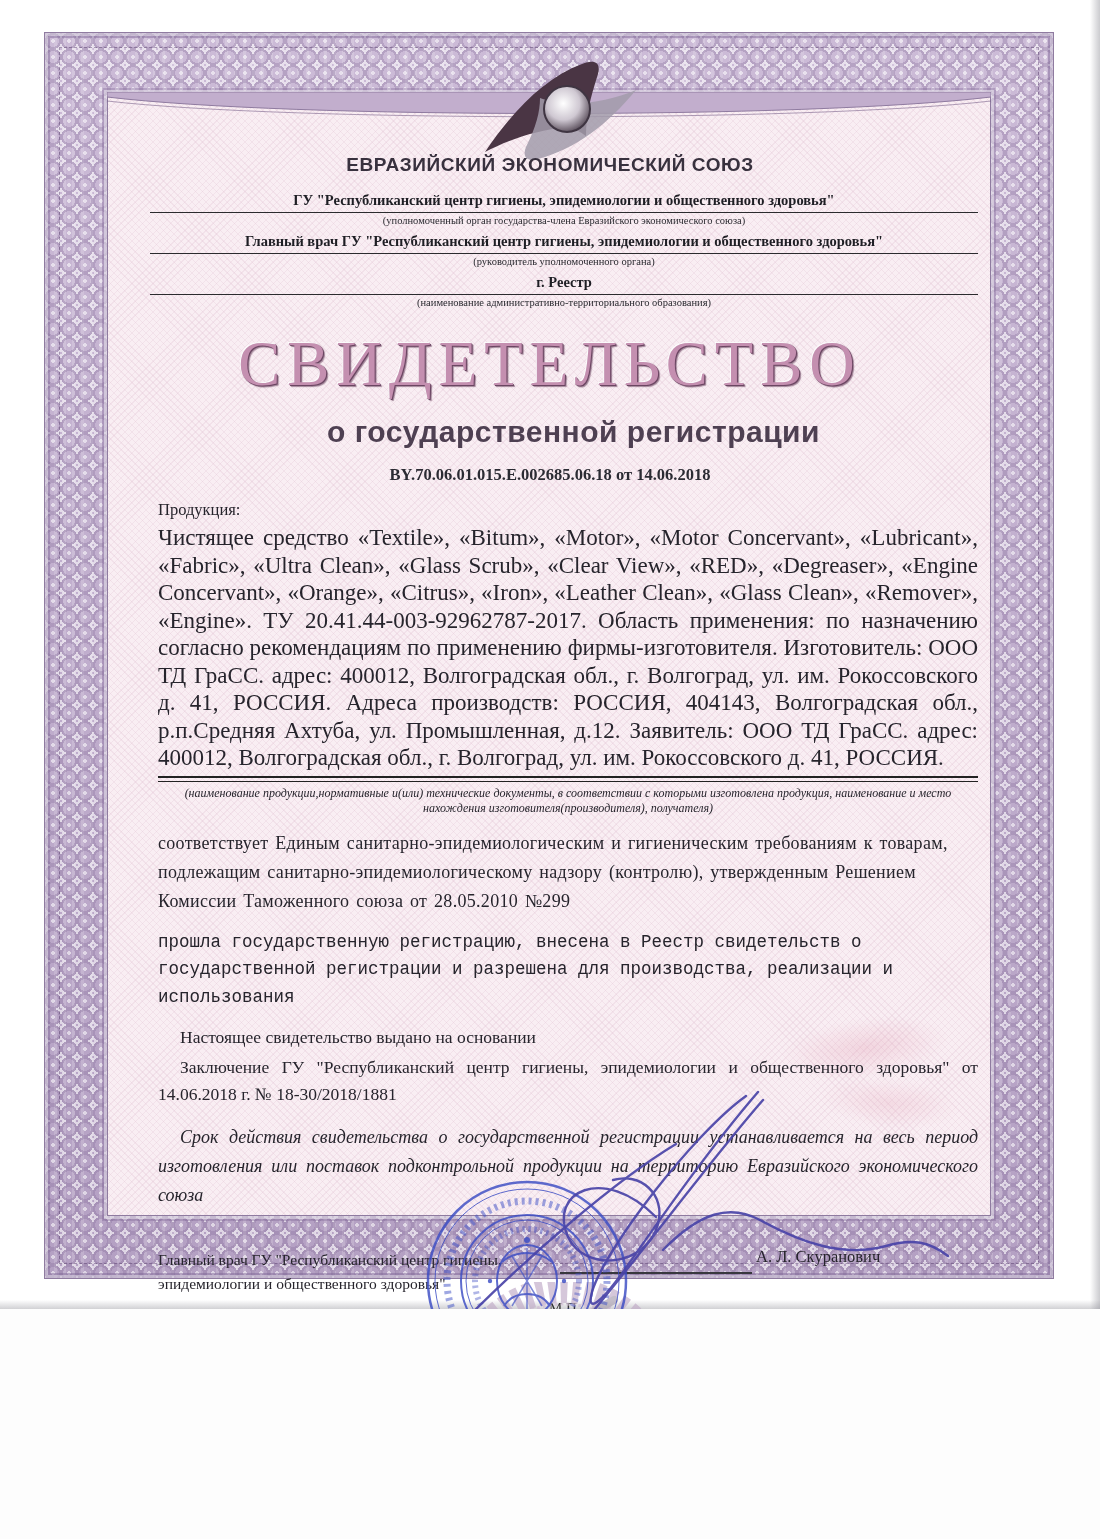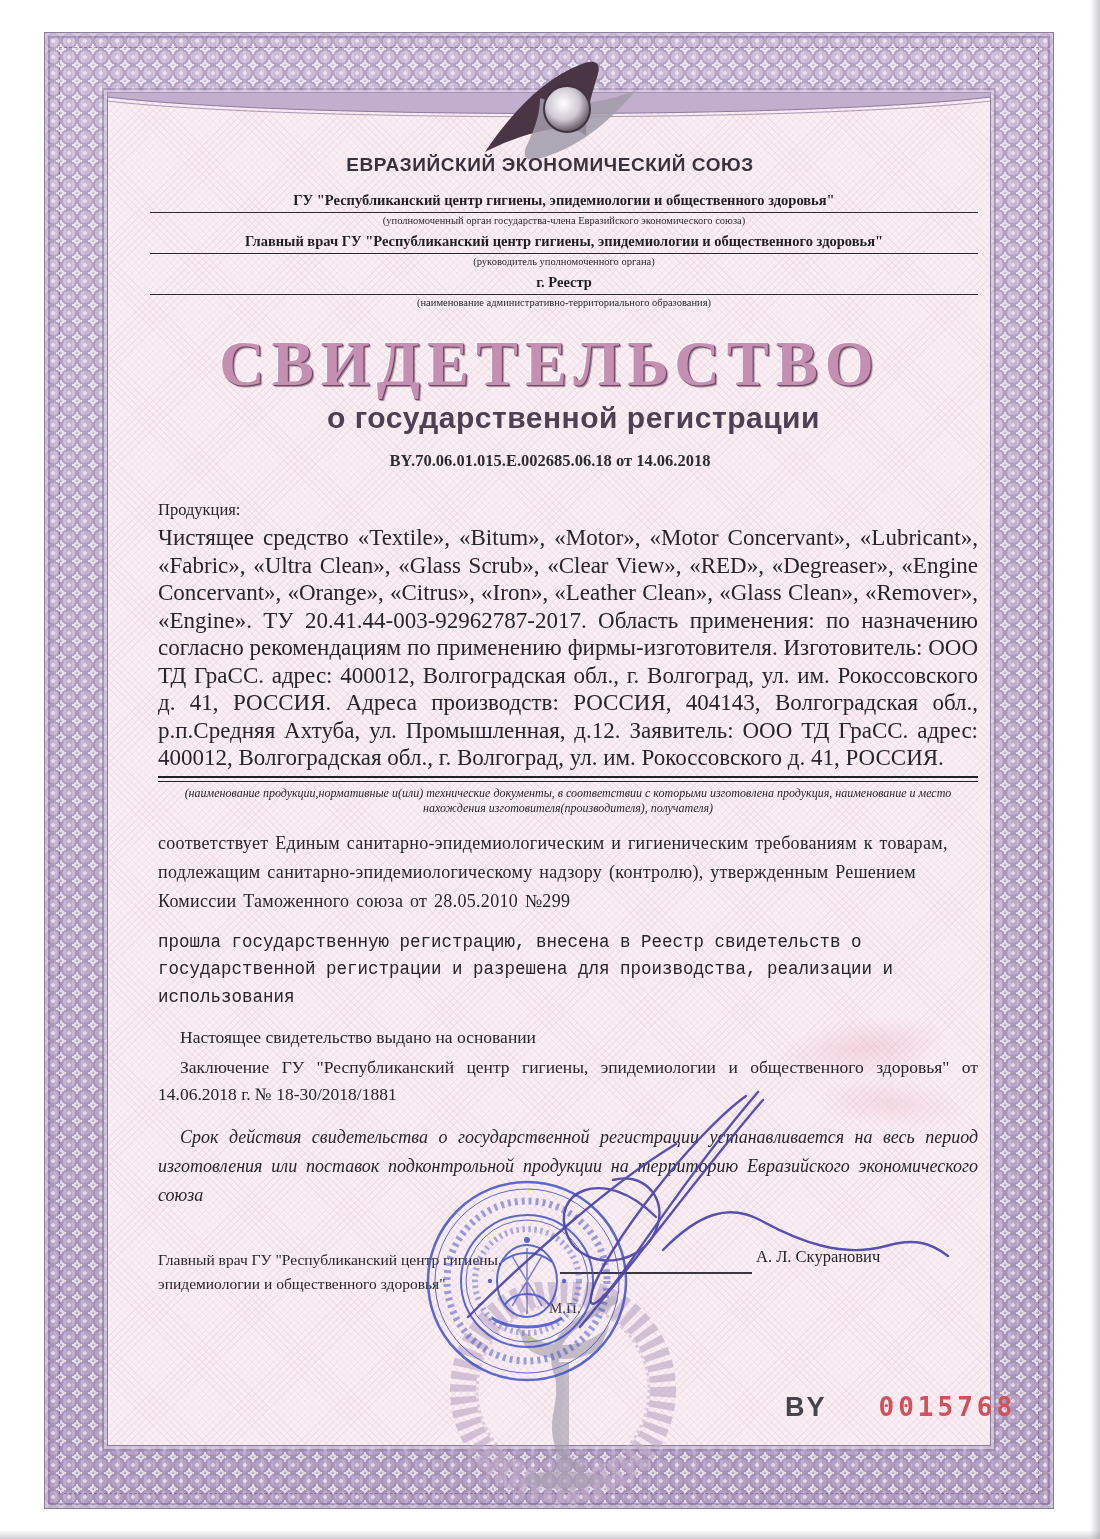--- a/index.html
+++ b/index.html
@@ -1,16 +1,16 @@
 <!DOCTYPE html>
 <html><head>
 <meta charset="utf-8">
 <style>
   html,body{margin:0;padding:0;background:#fdfdfd;}
-  .sheet{position:relative;width:1100px;height:1539px;background:#ffffff;overflow:hidden;
+  .sheet{position:relative;width:1100px;height:1309px;background:#ffffff;overflow:hidden;
          font-family:"Liberation Serif",serif;}
   .scan-edge-r{position:absolute;right:0;top:0;width:10px;height:100%;
          background:linear-gradient(90deg,transparent,rgba(140,140,148,.45));}
   .scan-edge-b{position:absolute;left:0;bottom:0;width:100%;height:9px;
          background:linear-gradient(180deg,transparent,rgba(140,140,148,.4));}
   
   .band{position:absolute;left:44px;top:32px;right:46px;bottom:30px;
     background:
       repeating-radial-gradient(circle at 8px 8px, rgba(255,255,255,.55) 0 2px, rgba(185,166,198,0) 2px 6px, rgba(130,105,150,.30) 6px 8px),
       repeating-linear-gradient(90deg, rgba(255,255,255,.16) 0 3px, rgba(0,0,0,0) 3px 9px),
@@ -33,24 +33,24 @@
   .union-name{top:154px;left:0;right:0;text-align:center;z-index:6;
     font-family:"Liberation Sans",sans-serif;font-weight:bold;font-size:19px;
     letter-spacing:.6px;color:#38313e;}
   .fields{top:192px;left:150px;width:828px;z-index:6;text-align:center;}
   .field{margin-bottom:7px;}
   .field .fname{font-weight:bold;font-size:14.5px;color:#1e1e24;}
   .field .fline{margin-top:3px;border-top:1.5px solid #2b2b2e;height:0;}
   .field .fcap{margin-top:2px;font-size:10.5px;color:#2a2a30;}
 
   .title-wrap{top:328px;left:0;right:0;text-align:center;z-index:6;}
-  .title-main{font-weight:bold;font-size:63px;letter-spacing:7px;color:#c48fb0;
+  .title-main{font-weight:normal;font-size:63px;letter-spacing:7px;color:#c48fb0;
     text-shadow:1px 1px 0 #6b4662, 2px 2px 1px rgba(92,52,82,.55),
                 -1px -1px 0 rgba(255,255,255,.85), 0 0 1px #6b4662;}
-  .title-sub{font-family:"Liberation Sans",sans-serif;font-weight:bold;
+  .title-sub{margin-top:14px;font-family:"Liberation Sans",sans-serif;font-weight:bold;
     font-size:30px;color:#4e4052;letter-spacing:.5px;padding-left:47px;}
   .title-num{margin-top:16px;font-weight:bold;font-size:16.5px;color:#2b2b33;}
 
   .main-text{top:500px;left:158px;width:820px;z-index:6;color:#26242c;}
   .plabel{font-size:16.5px;margin-bottom:4px;}
   .para{font-size:23px;line-height:27.5px;text-align:justify;}
   .divider{margin-top:4px;height:3px;border-top:2px solid #222;border-bottom:1px solid #222;}
   .smallcap{margin-top:4px;font-style:italic;font-size:12px;line-height:15px;text-align:center;}
   .p2{margin-top:13px;font-size:18px;line-height:29px;letter-spacing:.3px;word-spacing:2px;}
   .p3{margin-top:13px;font-size:17.5px;line-height:27.5px;font-family:Liberation Mono, monospace;}

